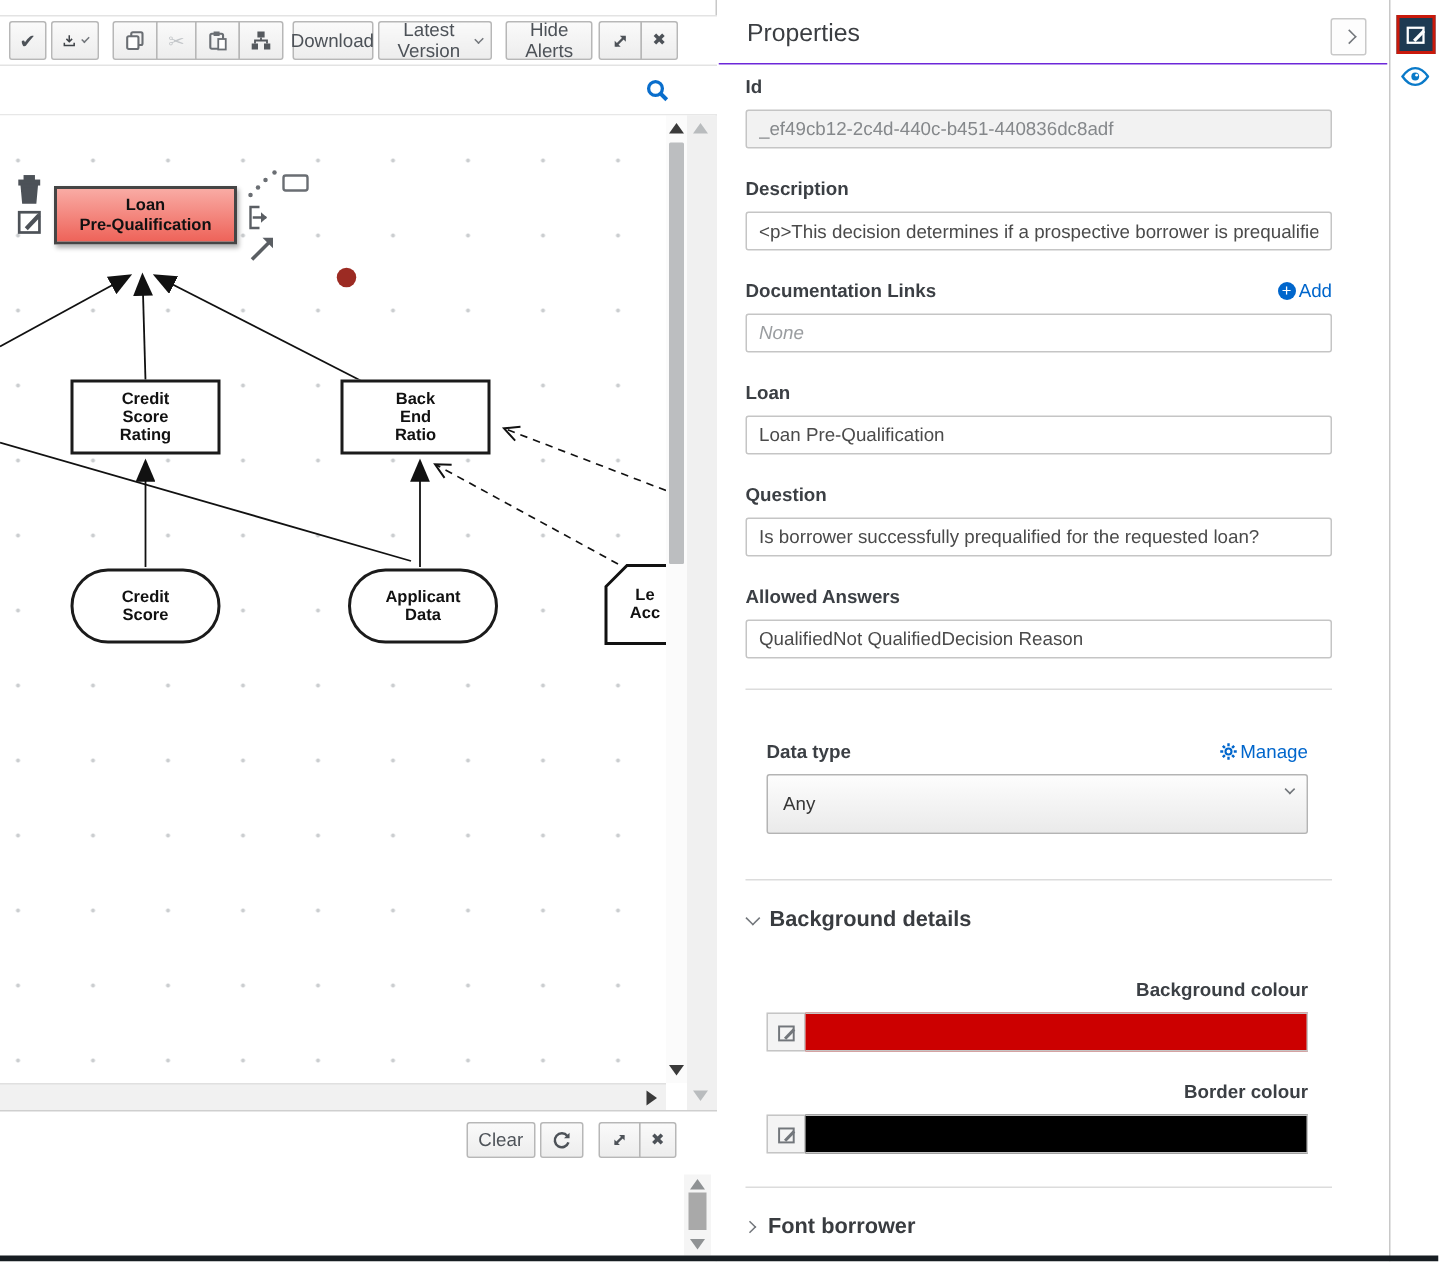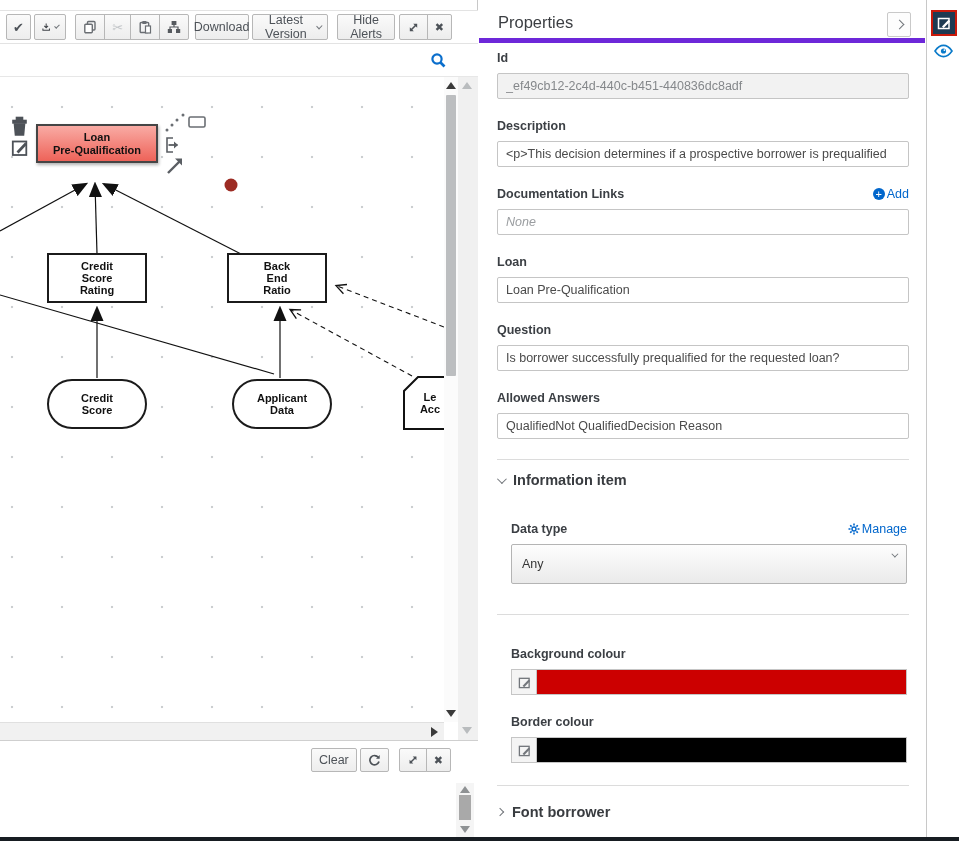--- a/index.html
+++ b/index.html
@@ -61,36 +61,36 @@
   .atable th, .atable td { border:1px solid #c9c9c9; height:28px; padding:0 12px; text-align:left; font-weight:normal; color:#363636; overflow:hidden; white-space:nowrap; }
   .atable th { background:#fff; }
   .atable td { background:#ddf1fb; border-top:none; }
   .tscroll { position:absolute; left:456px; top:42px; width:18px; height:54px; background:#f5f5f5; }
   .tscroll .thumb { position:absolute; left:3px; top:12px; width:12px; height:25px; background:#a9a9a9; }
 
   .bottombar { position:absolute; left:0; top:837px; width:959px; height:4px; background:#171d22; z-index:30; }
 
   
   .panel { position:absolute; left:479px; top:0; width:446px; height:841px; background:#fff; overflow:hidden; }
-  .panel-header { position:relative; height:43px; border-bottom:5px solid #6d28d9; }
+  .panel-header { position:relative; height:43px; border-bottom:1px solid #6d28d9; }
   .panel-title { position:absolute; left:19px; top:13px; font-size:16.5px; color:#3b3e42; }
   .collapse-btn { position:absolute; right:14px; top:12px; width:24px; height:25px; background:#fdfdfd; border:1px solid #c9c9c9; border-radius:2px; display:flex; align-items:center; justify-content:center; cursor:pointer; }
-  .panel-body { padding:0 16px 0 18px; }
+  .panel-body { padding:0 37px 0 18px; }
   .flabel { font-size:12.5px; font-weight:bold; color:#3b3f44; }
   .finput { display:block; width:100%; height:26px; border:1px solid #c5c5c5; border-radius:2px; padding:0 8px; font-size:12.5px;
     color:#4a4a4a; background:#fff; font-family:"Liberation Sans", sans-serif; }
   .finput:disabled { background:#f2f2f2; color:#85888b; }
   .finput::placeholder { color:#9a9da0; font-style:italic; }
   .mt8{margin-top:8px;} .mt12{margin-top:12px;} .mt18{margin-top:18px;} .mt20{margin-top:20px;} .mt22{margin-top:22px;} .mt30{margin-top:30px;} .mt32{margin-top:32px;} .mt34{margin-top:34px;}
   .labelrow { display:flex; align-items:center; justify-content:space-between; }
   .bluelink { color:#0066cc; font-size:12.5px; text-decoration:none; display:inline-flex; align-items:center; gap:2px; cursor:pointer; }
   .pluscirc { width:12px; height:12px; border-radius:50%; background:#0066cc; color:#fff; font-size:11px; line-height:12px; text-align:center; display:inline-block; }
   .hr { border:none; border-top:1px solid #dcdcdc; height:0; }
   .sect { display:flex; align-items:center; gap:9px; font-size:14.5px; font-weight:bold; color:#393c40; cursor:pointer; }
-  .indent { margin-left:14px; margin-right:2px; }
+  .indent { margin-left:14px; margin-right:16px;text-align:right; }
   .selectbox { position:relative; height:40px; border:1px solid #b4b4b4; border-radius:2px; background:linear-gradient(#fdfdfd,#eaeaea); display:flex; align-items:center; padding:0 10px; font-size:12.5px; color:#363636; cursor:pointer; }
   .selectbox .chev { position:absolute; right:10px; top:8px; }
   .swrow { display:flex; }
   .sw-edit { width:26px; height:26px; background:#f4f4f4; border:1px solid #c5c5c5; display:flex; align-items:center; justify-content:center; cursor:pointer; }
   .swatch { flex:1; height:26px; border:1px solid #c5c5c5; border-left:none; cursor:pointer; }
 
   
   .rail { position:absolute; left:926px; top:0; width:33px; height:841px; background:#fff; border-left:1px solid #c8c8c8; }
   .rail-edit { position:absolute; left:4px; top:10px; width:26px; height:26px; background:#1e3a52; border:2px solid #c9190b; display:flex; align-items:center; justify-content:center; cursor:pointer; }
   .rail-eye { position:absolute; left:7px; top:44px; cursor:pointer; }
@@ -330,24 +330,20 @@
       <input class="finput mt8" value="Loan Pre-Qualification" style="">
 
       <div class="flabel mt20">Question</div>
       <input class="finput mt8" value="Is borrower successfully prequalified for the requested loan?" style="">
 
       <div class="flabel mt20">Allowed Answers</div>
       <input class="finput mt8" value="QualifiedNot QualifiedDecision Reason" style="">
 
       <hr class="hr mt20">
 
-      <div class="sect mt12">
-        <span class="chev down"></span>
-        <span>Information item</span>
-      </div>
 
       <div class="indent">
         <div class="labelrow mt34">
           <span class="flabel">Data type</span>
           <a class="bluelink">
             <svg width="12" height="12" viewBox="0 0 12 12">
                 <circle cx="6" cy="6" r="2" fill="none" stroke="#0066cc" stroke-width="1.4"></circle>
                 <g stroke="#0066cc" stroke-width="1.6">
                   <path d="M6 0.5v2M6 9.5v2M0.5 6h2M9.5 6h2M2.2 2.2l1.4 1.4M8.4 8.4l1.4 1.4M9.8 2.2 8.4 3.6M3.6 8.4 2.2 9.8"></path>
                 </g>
@@ -356,20 +352,24 @@
           </a>
         </div>
         <div class="selectbox mt8">
           <span>Any</span>
           <span class="chev down small"></span>
         </div>
       </div>
 
       <hr class="hr mt30">
 
+      <div class="sect mt18">
+        <span class="chev down"></span>
+        <span>Background details</span>
+      </div>
 
       <div class="indent">
         <div class="flabel mt32">Background colour</div>
         <div class="swrow mt8">
           <span class="sw-edit">
             <svg width="13" height="13" viewBox="0 0 14 14">
                 <rect x="1.5" y="2.5" width="10.5" height="10" fill="none" stroke="#72767b" stroke-width="1.4"></rect>
                 <path d="M5 10.5 11.5 3.8l1.6 1.6L6.6 12z" fill="#72767b"></path>
               </svg>
           </span>

